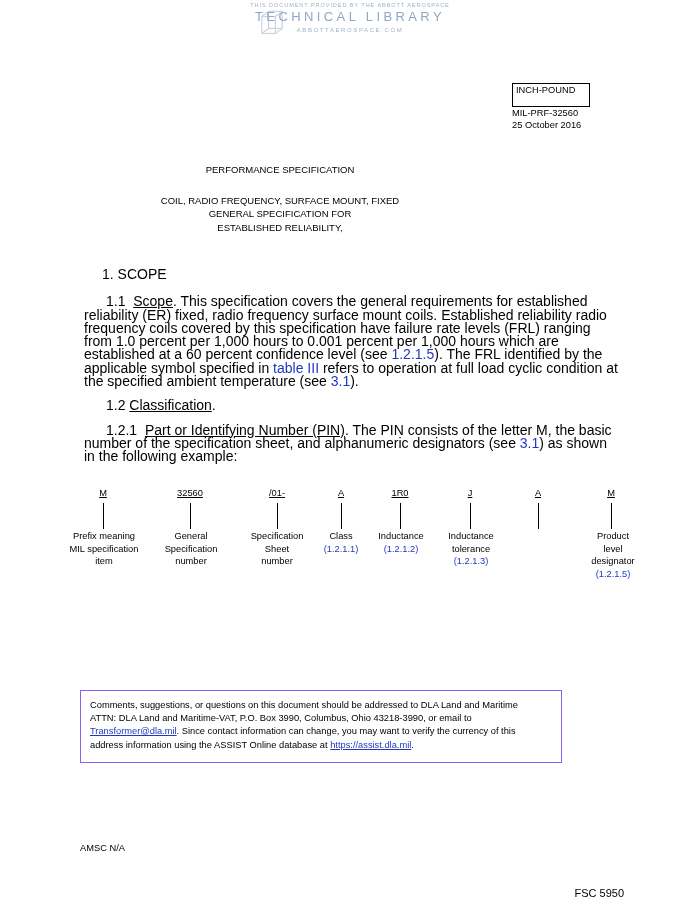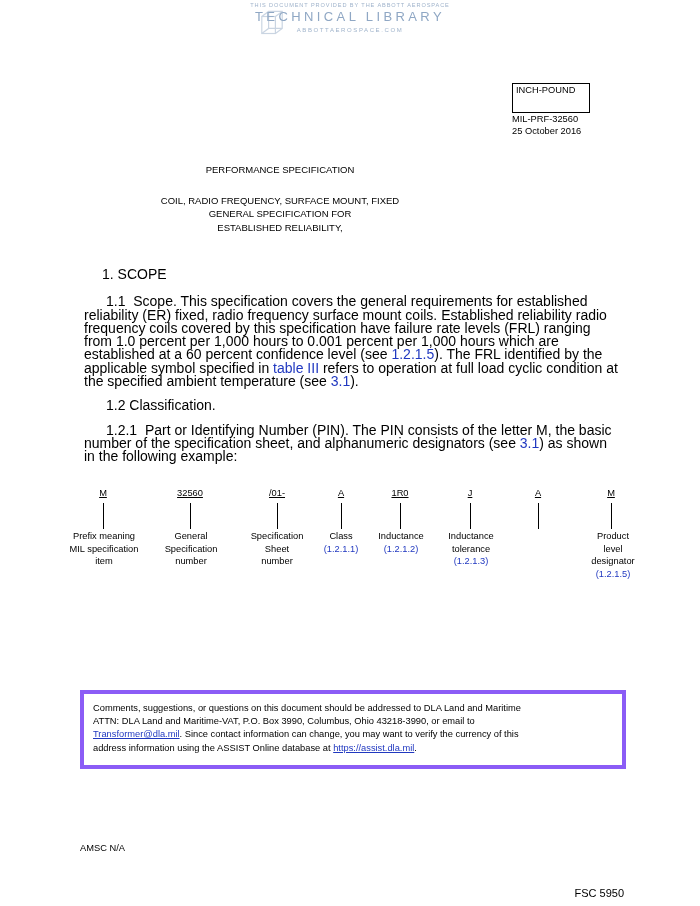--- a/index.html
+++ b/index.html
@@ -64,21 +64,21 @@
   .hdr {
     position: absolute;
     left: 512px;
     top: 83px;
     width: 120px;
     text-align: left;
   }
   .inch-pound {
     border: 1px solid #000;
     display: inline-block;
-    padding: 1px 14px 16px 3px;
+    padding: 1px 14px 10px 3px;
     font-size: 9.3px;
     line-height: 11px;
   }
   .hdr-line { font-size: 9.3px; line-height: 12px; }
 
   
   .title-block {
     position: absolute;
     left: 0;
     top: 163px;
@@ -93,21 +93,21 @@
   .body-text {
     position: absolute;
     left: 84px;
     top: 268px;
     width: 534px;
     line-height: 13.3px;
     font-size: 14px;
   }
   .p { margin: 0 0 11px 0; text-align: left; }
   .indent { text-indent: 22px; }
-  .u { }
+  .u { text-decoration: underline; }
   .lnk { color: #2038c0; text-decoration: none; }
   .lnk-u { color: #2038c0; text-decoration: underline; }
 
   
   .pin-diagram {
     position: absolute;
     left: 45px;
     top: 487px;
     width: 620px;
     height: 120px;
@@ -140,22 +140,22 @@
     position: absolute;
     border-left: 1px solid #000;
     width: 0;
   }
 
   
   .comments {
     position: absolute;
     left: 80px;
     top: 690px;
-    width: 546px;
-    border: 4px solid #8b5cf6;
+    width: 482px;
+    border: 1px solid #8b5cf6;
     padding: 8px 9px 10px 9px;
     box-sizing: border-box;
     line-height: 13.2px;
     font-size: 9.3px;
   }
 
   
   .footer-left {
     position: absolute;
     left: 80px;

